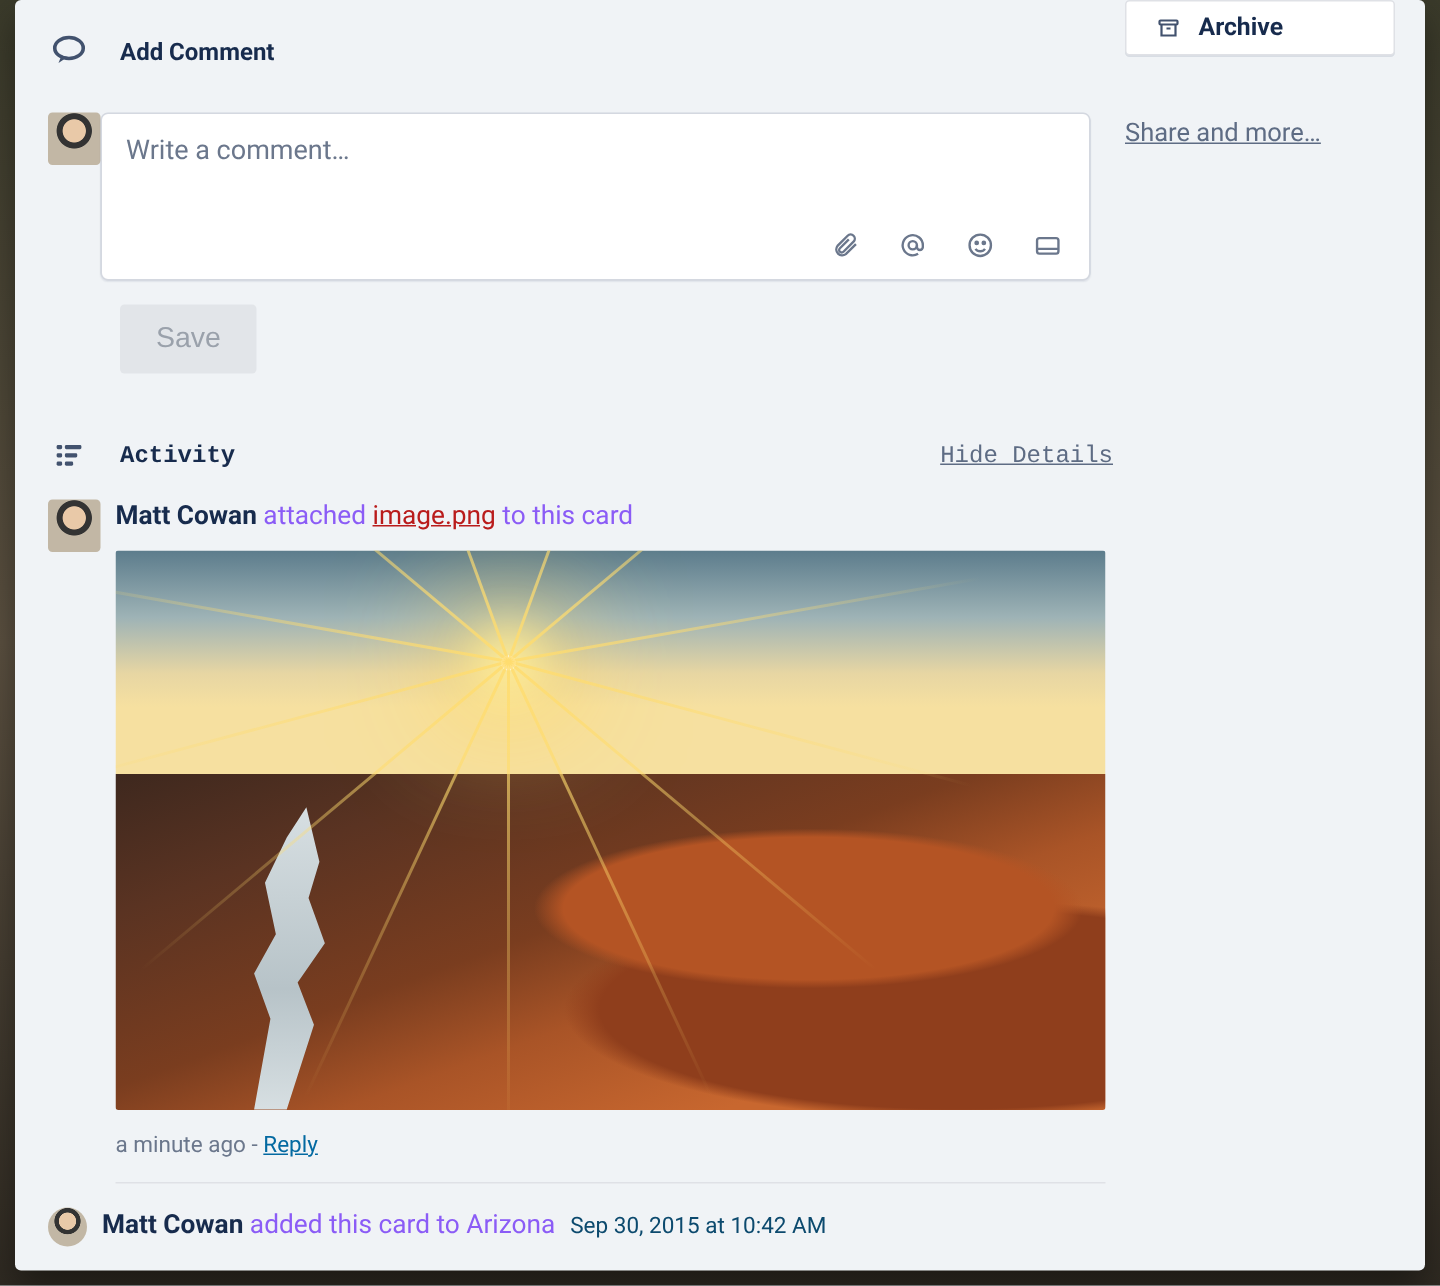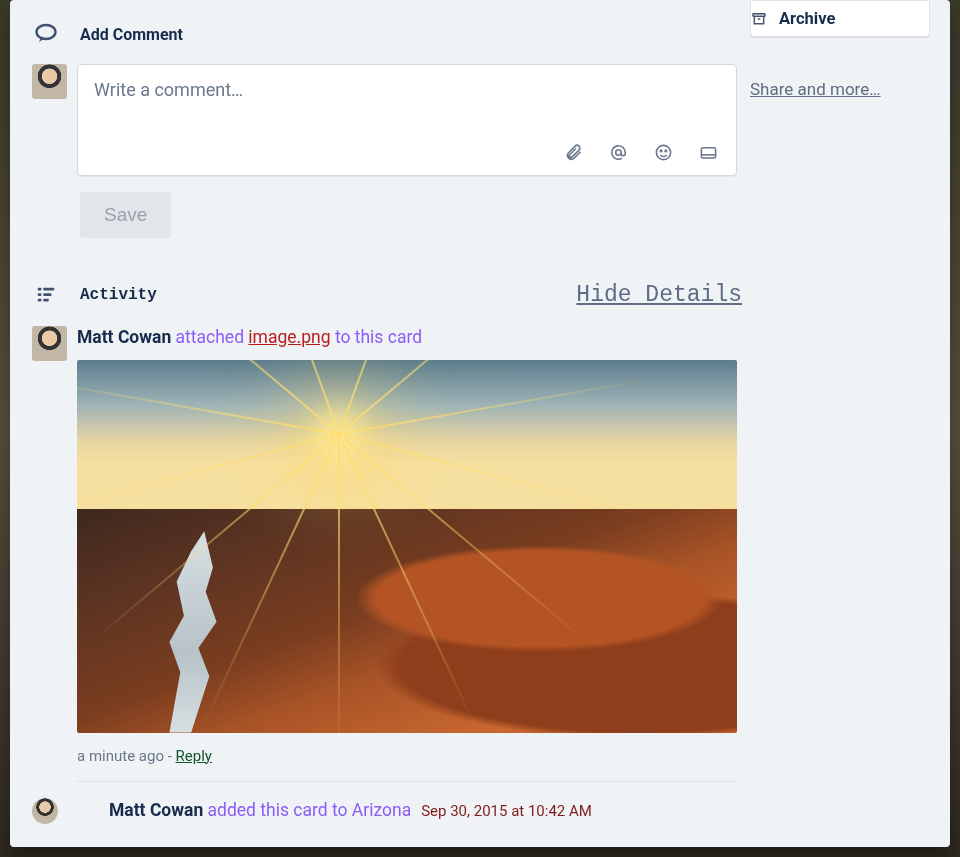--- a/index.html
+++ b/index.html
@@ -52,29 +52,28 @@
   }
   .sec-title {
     font-size: 16px;
     font-weight: 700;
     color: #172b4d;
   }
   .sec-spacer { flex: 1; }
   .sec-link {
     color: #5e6c84;
     text-decoration: underline;
-    font-size: 23px;
+    font-size: 16px;
     cursor: pointer;
   }
 
   
   .comment-row {
     display: flex;
-    gap: 10px;
-    margin-top: 18px;
+    margin-top: 29px;
     align-items: flex-start;
   }
   .avatar {
     width: 35px;
     height: 35px;
     border-radius: 3px;
     background: radial-gradient(circle at 50% 35%, #e9c9a8 0 26%, #333 28% 40%, #c2b7a5 42% 100%);
     flex-shrink: 0;
   }
   .avatar.small {
@@ -178,36 +177,36 @@
     transform-origin: top center;
   }
   .meta {
     margin-top: 14px;
     color: #6b778c;
     font-size: 15px;
     padding-bottom: 16px;
     border-bottom: 1px solid #dfe1e6;
     max-width: 660px;
   }
-  .meta a { color:#14532d; text-decoration: underline; cursor:pointer; }
+  .meta a { color:#0369a1; text-decoration: underline; cursor:pointer; }
 
   .activity2 { align-items:center; margin-top: 16px; }
-  .activity2 .activity-line { display:flex; gap:10px; align-items:baseline; flex-wrap:wrap;margin-left:41px; }
-  .timestamp { color:#7f1d1d; font-size:15px; }
+  .activity2 .activity-line { display:flex; gap:10px; align-items:baseline; flex-wrap:wrap; }
+  .timestamp { color:#0c4a6e; font-size:15px; }
 
   
   .side-btn {
     display: flex;
     align-items: center;
     gap: 12px;
     background: #fff;
     border: 1px solid #dfe1e6;
     border-radius: 3px;
     box-shadow: 0 1px 0 rgba(9,30,66,.1);
-    padding: 8px 0;
+    padding: 8px 20px;
     font-size: 16.5px;
     font-weight: 700;
     color: #172b4d;
     cursor: pointer;
     width: 180px;
     margin-top: 0;
   }
   .side-btn .bi { color:#42526e; }
   .share-link {
     display: inline-block;

